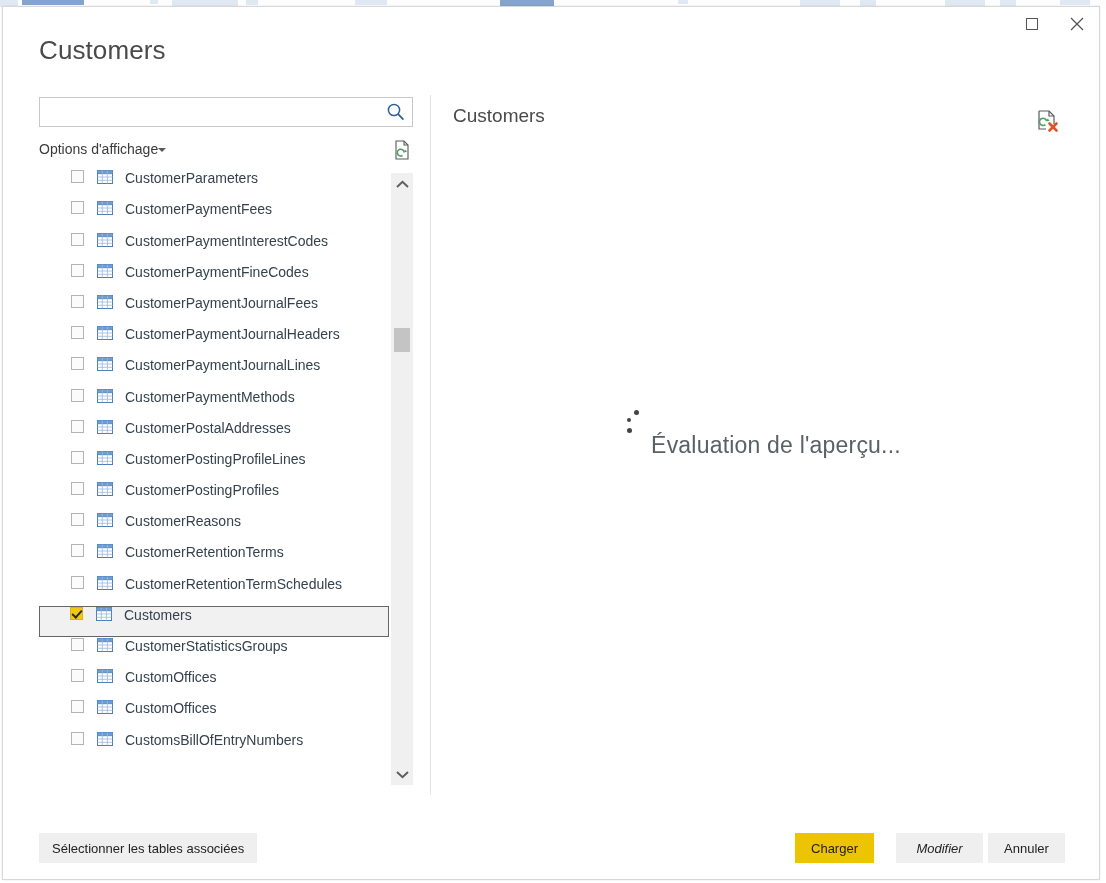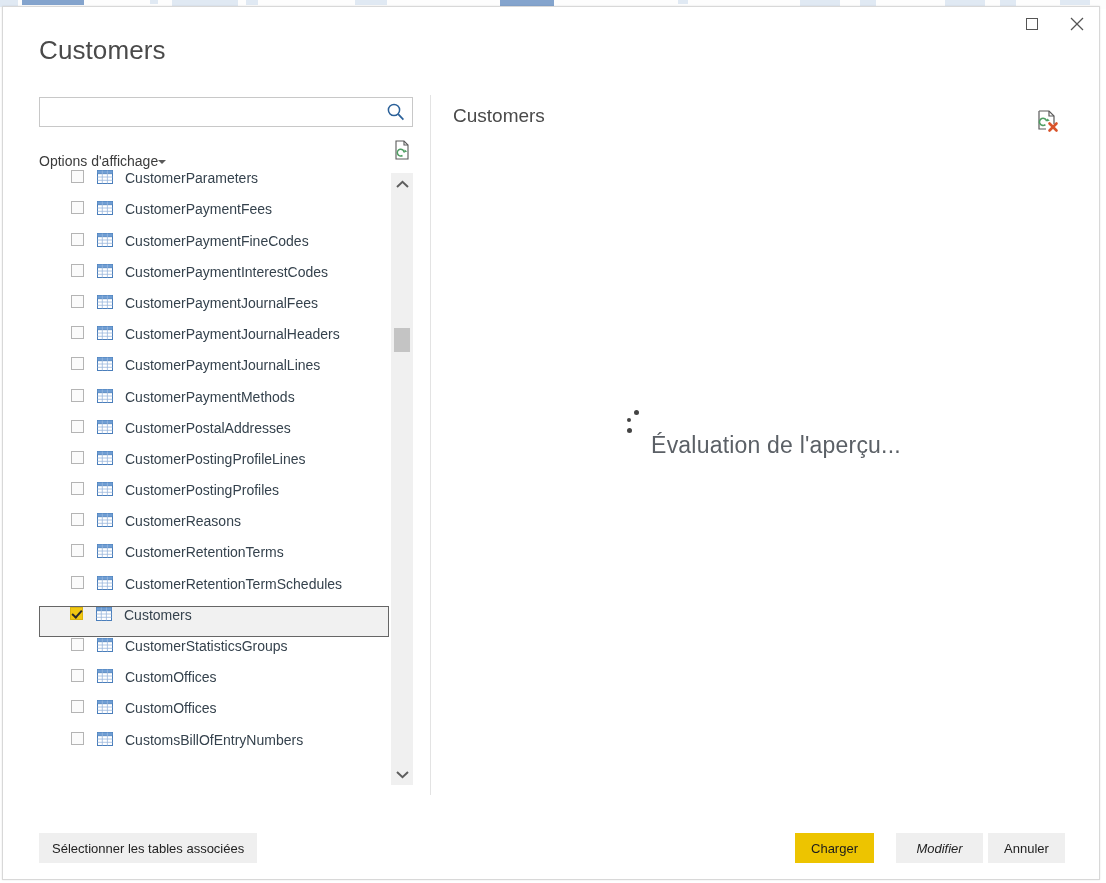--- a/index.html
+++ b/index.html
@@ -109,21 +109,21 @@
   }
 
   #options-row {
     position: relative;
     margin-top: 14px;
     height: 22px;
     width: 374px;
   }
   #view-options {
     position: absolute;
-    left: 0; top: 12px;
+    left: 0; top: 0;
     font-size: 14px;
     color: #3b3b3b;
     cursor: default;
     display: flex;
     align-items: center;
   }
   #view-options .caret {
     width: 0; height: 0;
     border-left: 4px solid transparent;
     border-right: 4px solid transparent;
@@ -428,34 +428,34 @@
           <span class="cb"></span>
           <span class="tbl-icon"><svg viewBox="0 0 16 14">
               <rect x="0.5" y="0.5" width="15" height="13" fill="#ffffff" stroke="#4a7ebb" stroke-width="1"></rect>
               <rect x="0.5" y="0.5" width="15" height="3.2" fill="#6f9ed4" stroke="none"></rect>
               <line x1="0.5" y1="3.7" x2="15.5" y2="3.7" stroke="#4a7ebb" stroke-width="0.8"></line>
               <line x1="0.5" y1="7.0" x2="15.5" y2="7.0" stroke="#9bb8dd" stroke-width="0.8"></line>
               <line x1="0.5" y1="10.3" x2="15.5" y2="10.3" stroke="#9bb8dd" stroke-width="0.8"></line>
               <line x1="5.3" y1="0.5" x2="5.3" y2="13.5" stroke="#9bb8dd" stroke-width="0.8"></line>
               <line x1="10.4" y1="0.5" x2="10.4" y2="13.5" stroke="#9bb8dd" stroke-width="0.8"></line>
             </svg></span>
+          <span class="item-label">CustomerPaymentInterestCodes</span>
+        </div>
+        <div class="tree-item">
+          <span class="cb"></span>
+          <span class="tbl-icon"><svg viewBox="0 0 16 14">
+              <rect x="0.5" y="0.5" width="15" height="13" fill="#ffffff" stroke="#4a7ebb" stroke-width="1"></rect>
+              <rect x="0.5" y="0.5" width="15" height="3.2" fill="#6f9ed4" stroke="none"></rect>
+              <line x1="0.5" y1="3.7" x2="15.5" y2="3.7" stroke="#4a7ebb" stroke-width="0.8"></line>
+              <line x1="0.5" y1="7.0" x2="15.5" y2="7.0" stroke="#9bb8dd" stroke-width="0.8"></line>
+              <line x1="0.5" y1="10.3" x2="15.5" y2="10.3" stroke="#9bb8dd" stroke-width="0.8"></line>
+              <line x1="5.3" y1="0.5" x2="5.3" y2="13.5" stroke="#9bb8dd" stroke-width="0.8"></line>
+              <line x1="10.4" y1="0.5" x2="10.4" y2="13.5" stroke="#9bb8dd" stroke-width="0.8"></line>
+            </svg></span>
           <span class="item-label">CustomerPaymentFineCodes</span>
-        </div>
-        <div class="tree-item">
-          <span class="cb"></span>
-          <span class="tbl-icon"><svg viewBox="0 0 16 14">
-              <rect x="0.5" y="0.5" width="15" height="13" fill="#ffffff" stroke="#4a7ebb" stroke-width="1"></rect>
-              <rect x="0.5" y="0.5" width="15" height="3.2" fill="#6f9ed4" stroke="none"></rect>
-              <line x1="0.5" y1="3.7" x2="15.5" y2="3.7" stroke="#4a7ebb" stroke-width="0.8"></line>
-              <line x1="0.5" y1="7.0" x2="15.5" y2="7.0" stroke="#9bb8dd" stroke-width="0.8"></line>
-              <line x1="0.5" y1="10.3" x2="15.5" y2="10.3" stroke="#9bb8dd" stroke-width="0.8"></line>
-              <line x1="5.3" y1="0.5" x2="5.3" y2="13.5" stroke="#9bb8dd" stroke-width="0.8"></line>
-              <line x1="10.4" y1="0.5" x2="10.4" y2="13.5" stroke="#9bb8dd" stroke-width="0.8"></line>
-            </svg></span>
-          <span class="item-label">CustomerPaymentInterestCodes</span>
         </div>
         <div class="tree-item">
           <span class="cb"></span>
           <span class="tbl-icon"><svg viewBox="0 0 16 14">
               <rect x="0.5" y="0.5" width="15" height="13" fill="#ffffff" stroke="#4a7ebb" stroke-width="1"></rect>
               <rect x="0.5" y="0.5" width="15" height="3.2" fill="#6f9ed4" stroke="none"></rect>
               <line x1="0.5" y1="3.7" x2="15.5" y2="3.7" stroke="#4a7ebb" stroke-width="0.8"></line>
               <line x1="0.5" y1="7.0" x2="15.5" y2="7.0" stroke="#9bb8dd" stroke-width="0.8"></line>
               <line x1="0.5" y1="10.3" x2="15.5" y2="10.3" stroke="#9bb8dd" stroke-width="0.8"></line>
               <line x1="5.3" y1="0.5" x2="5.3" y2="13.5" stroke="#9bb8dd" stroke-width="0.8"></line>

